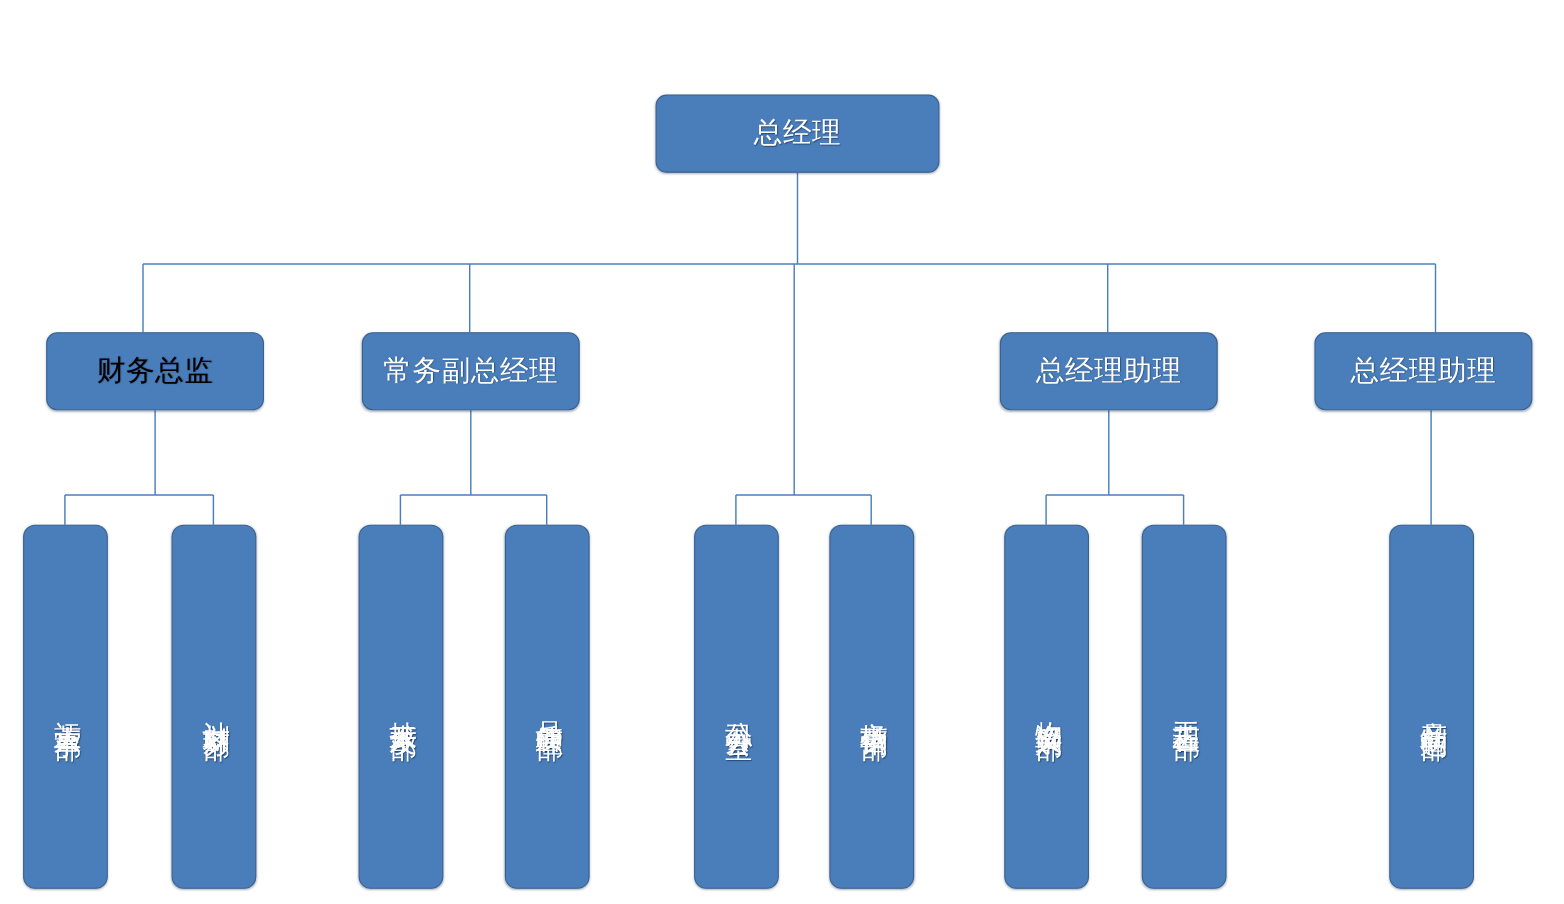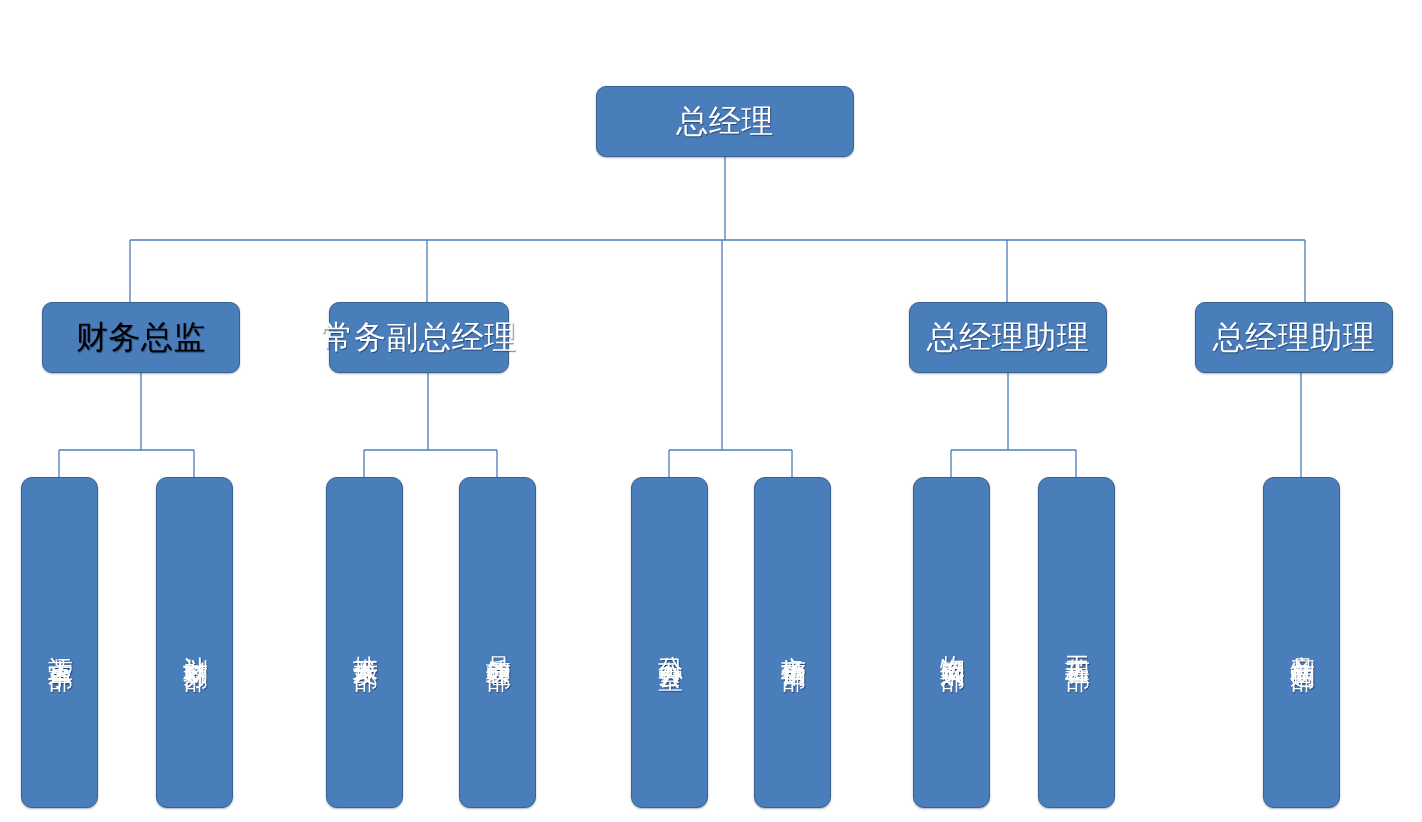--- a/index.html
+++ b/index.html
@@ -34,21 +34,21 @@
     border-radius: 9px;
     box-shadow: 0 1px 2px rgba(20,45,80,0.35);
     display: flex;
     align-items: center;
     justify-content: center;
     color: #ffffff;
     text-shadow: 0.7px 0.7px 1.1px rgba(25,50,85,0.75);
     letter-spacing: 0.5px;
   }
   .node.horizontal {
-    font-size: 32px;
+    font-size: 26px;
     line-height: 1.1;
     border-radius: 10px;
   }
   .node.horizontal .node-label {
     display: block;
     white-space: nowrap;
   }
   .node.vertical {
     border-radius: 11px;
     align-items: center;
@@ -98,21 +98,21 @@
       </g>
   </svg>
 
   <div id="node-layer">
       <div class="node horizontal" style="left: 596px; top: 86px; width: 258px; height: 71px; background: rgb(74, 126, 187); border-color: rgb(56, 97, 143); color: rgb(255, 255, 255);">
         <span class="node-label">总经理</span>
       </div>
       <div class="node horizontal" style="left: 42px; top: 302px; width: 198px; height: 71px; background: rgb(74, 126, 187); border-color: rgb(56, 97, 143); color: #000000;">
         <span class="node-label">财务总监</span>
       </div>
-      <div class="node horizontal" style="left: 329px; top: 302px; width: 180px; height: 71px; background: rgb(74, 126, 187); border-color: rgb(56, 97, 143); color: rgb(255, 255, 255);">
+      <div class="node horizontal" style="left: 329px; top: 302px; width: 198px; height: 71px; background: rgb(74, 126, 187); border-color: rgb(56, 97, 143); color: rgb(255, 255, 255);">
         <span class="node-label">常务副总经理</span>
       </div>
       <div class="node horizontal" style="left: 909px; top: 302px; width: 198px; height: 71px; background: rgb(74, 126, 187); border-color: rgb(56, 97, 143); color: rgb(255, 255, 255);">
         <span class="node-label">总经理助理</span>
       </div>
       <div class="node horizontal" style="left: 1195px; top: 302px; width: 198px; height: 71px; background: rgb(74, 126, 187); border-color: rgb(56, 97, 143); color: rgb(255, 255, 255);">
         <span class="node-label">总经理助理</span>
       </div>
       <div class="node vertical" style="left: 21px; top: 477px; width: 77px; height: 331px; background: rgb(74, 126, 187); border-color: rgb(56, 97, 143); color: rgb(255, 255, 255);">
         <span class="node-label">运营人事部</span>

